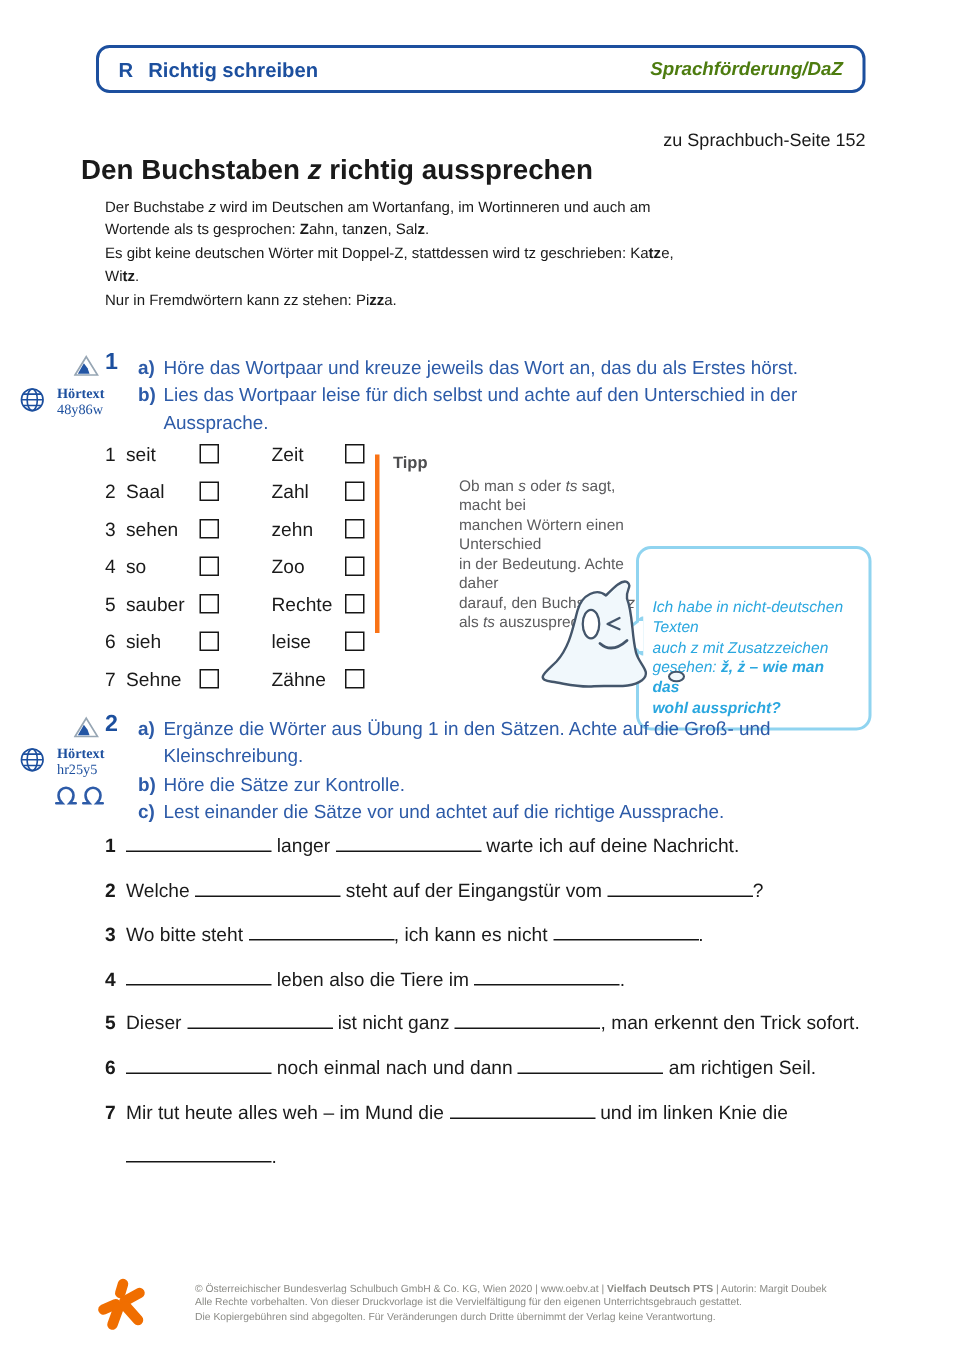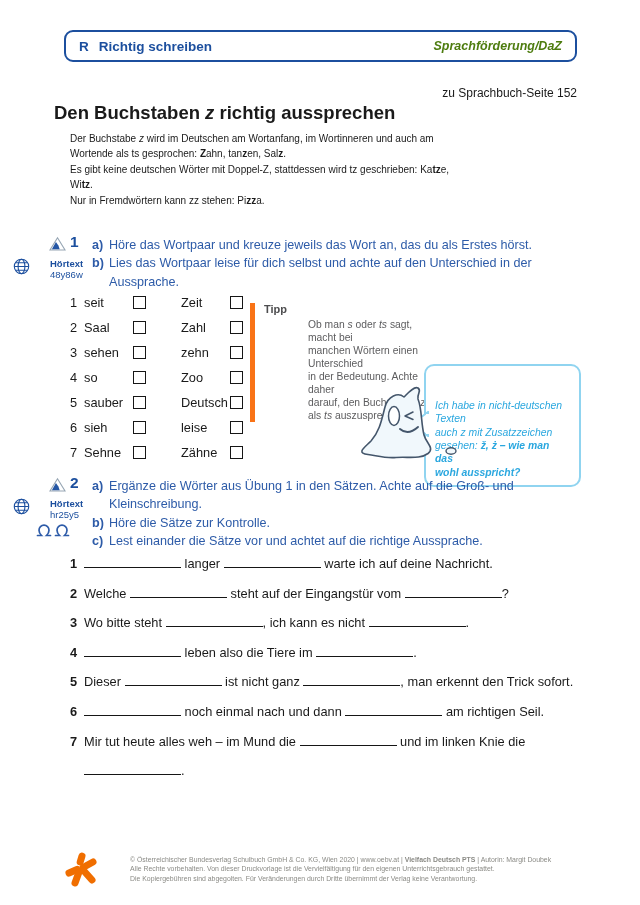--- a/index.html
+++ b/index.html
@@ -26,34 +26,34 @@
 
   
   .level-icon { position:absolute; }
   .ex-num { position:absolute; color:#1c4f9e; font-weight:bold; font-size:15.5px; }
   .instructions { position:absolute; width:480px; color:#2d5ba8; font-size:12.6px; line-height:18.4px; }
   .instr-line { display:flex; }
   .instr-key { font-weight:bold; width:17px; flex:none; }
   .instr-text { white-space:pre-line; }
 
   
-  .audio-block { position:absolute; display:flex; gap:20px; color:#1c4f9e; }
+  .audio-block { position:absolute; display:flex; gap:8px; color:#1c4f9e;font-family:Liberation Serif, serif; }
   .audio-label { font-size:9.5px; font-weight:bold; line-height:11px; }
   .audio-code { font-weight:normal; }
 
   
   .wordpairs { position:absolute; left:70px; top:290px; font-size:12.8px; }
   .pair-row { display:flex; align-items:center; height:25px; }
   .pair-num { width:14px; }
   .pair-word { width:49px; }
   .pair-gap { width:35px; }
   .checkbox { width:11px; height:11px; border:1.6px solid #161616; display:inline-block; flex:none; background:#fff; }
 
   
-  .tipp { position:absolute; left:250px; top:303px; width:168px; border-left:5px solid #f97316; padding-left:9px; color:#5c5c5e; }
+  .tipp { position:absolute; left:250px; top:303px; width:168px; border-left:3px solid #f97316; padding-left:9px; color:#5c5c5e; }
   .tipp-title { font-weight:bold; font-size:11px; color:#4d4d4f; margin-bottom:3px; }
   .tipp-text { font-size:10.3px; line-height:13px; white-space:pre-line;margin-left:44px; }
 
   
   .bubble {
     position:absolute; left:424px; top:364px; width:157px; box-sizing:border-box;
     border:2px solid #90d4f0; border-radius:10px; padding:6px 9px;
     color:#2aa7df; font-style:italic; font-size:10.4px; line-height:13.4px; white-space:pre-line;
   }
   .bubble-tail { position:absolute; left:-15px; top:32px; }
@@ -156,21 +156,21 @@
         <span class="checkbox"></span>
         <span class="pair-gap"></span>
         <span class="pair-word">Zoo</span>
         <span class="checkbox"></span>
       </div>
       <div class="pair-row">
         <span class="pair-num">5</span>
         <span class="pair-word">sauber</span>
         <span class="checkbox"></span>
         <span class="pair-gap"></span>
-        <span class="pair-word">Deutsch</span>
+        <span class="pair-word">Rechte</span>
         <span class="checkbox"></span>
       </div>
       <div class="pair-row">
         <span class="pair-num">6</span>
         <span class="pair-word">sieh</span>
         <span class="checkbox"></span>
         <span class="pair-gap"></span>
         <span class="pair-word">leise</span>
         <span class="checkbox"></span>
       </div>

